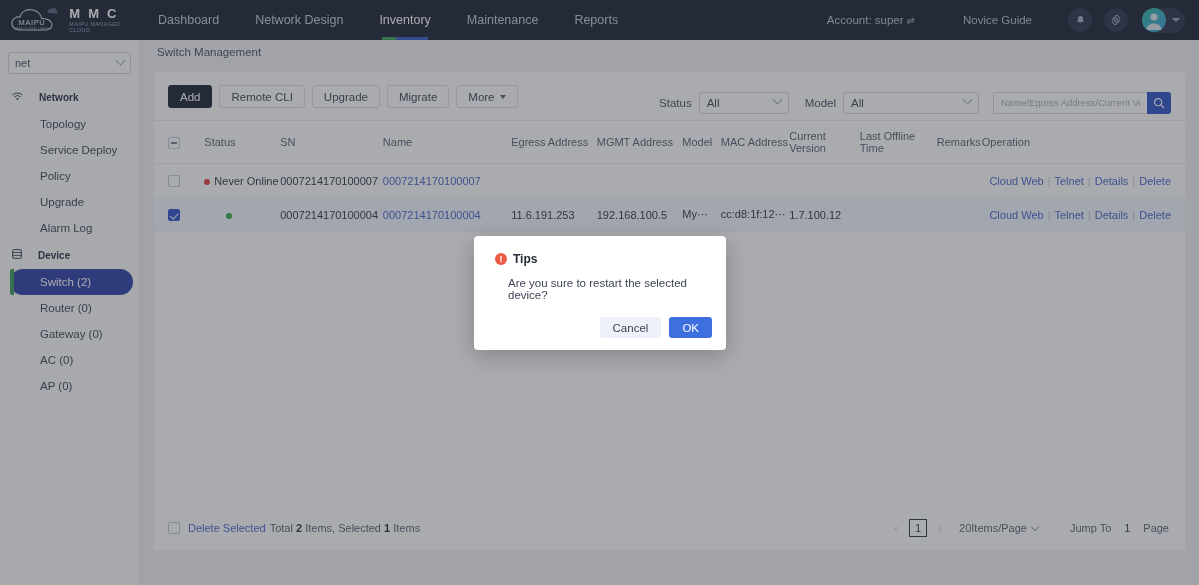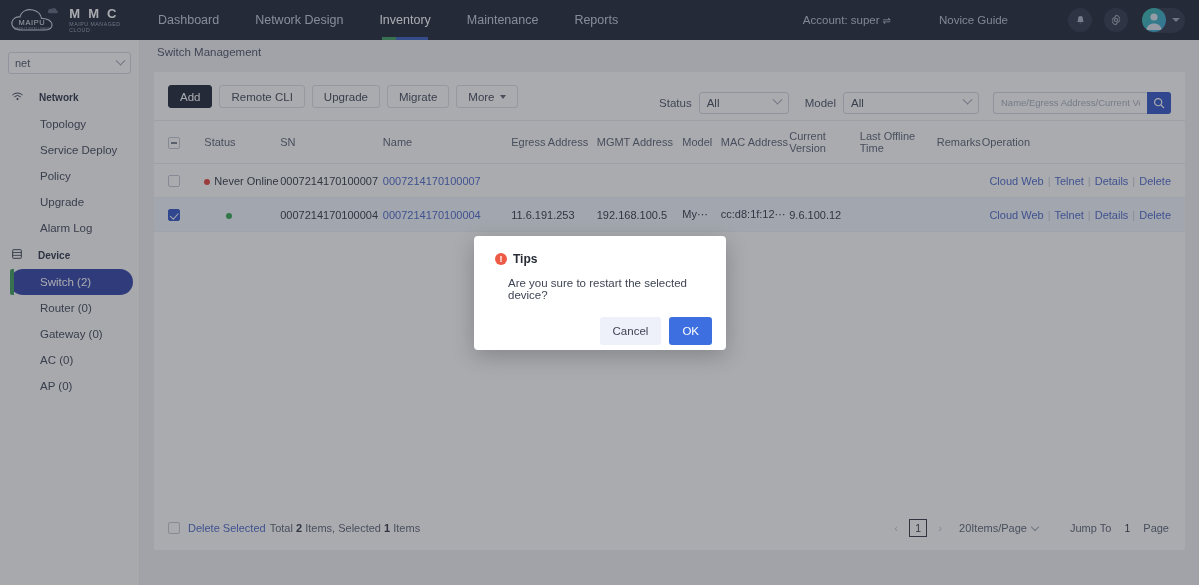--- a/index.html
+++ b/index.html
@@ -54,21 +54,21 @@
   }
   .underline .seg-green { width: 14px; background: #3d9b5a; }
   .underline .seg-blue { flex: 1; background: #3a5bbf; }
 
   .topright {
     margin-left: auto; display: flex; align-items: center;
     padding-right: 14px; gap: 2px;
   }
   .acct { color: #b9c0cf; font-size: 11.5px; margin-right: 46px; white-space: nowrap; cursor: pointer;}
   .acct .swap { font-size: 10px; margin-left: 3px; }
-  .novice { color: #b9c0cf; font-size: 11.5px; margin-right: 48px; cursor: pointer; white-space: nowrap;}
+  .novice { color: #b9c0cf; font-size: 11.5px; margin-right: 24px; cursor: pointer; white-space: nowrap;}
   .circ-btn {
     width: 24px; height: 24px; border-radius: 50%;
     background: #2b3245;
     display: flex; align-items: center; justify-content: center;
     margin-left: 10px; cursor: pointer;
   }
   .avatar-wrap {
     display: flex; align-items: center;
     background: #2b3245; border-radius: 13px;
     height: 25px; padding: 0 5px 0 0; margin-left: 12px; cursor: pointer;
@@ -292,21 +292,21 @@
   .modal-title { font-size: 12px; font-weight: bold; color: #262b36; }
   .modal-body {
     font-size: 11.5px; color: #3f4555;
     padding: 11px 0 0 34px;
   }
   .modal-actions {
     display: flex; justify-content: flex-end; align-items: center;
     padding: 16px 14px 0 0; gap: 8px;
   }
   .mbtn {
-    height: 28px; border-radius: 3px;
+    height: 21px; border-radius: 3px;
     font-size: 11.5px; padding: 0 13px;
     display: flex; align-items: center; justify-content: center;
     cursor: pointer;
   }
   .mbtn.cancel { background: #eef0fa; color: #3f4555; }
   .mbtn.ok { background: #3d6fe0; color: #ffffff; }
 </style>
 </head>
 <body>
 
@@ -515,21 +515,21 @@
             </td>
             <td style="padding-left:14px">
               <span class="dot green" style="margin-left:22px"></span><span class="status-txt"></span>
             </td>
             <td>0007214170100004</td>
             <td><span class="link">0007214170100004</span></td>
             <td>11.6.191.253</td>
             <td>192.168.100.5</td>
             <td>My⋯</td>
             <td>cc:d8:1f:12⋯</td>
-            <td>9.6.100.12</td>
+            <td>1.7.100.12</td>
             <td></td>
             <td></td>
             <td style="text-align:right;padding-right:14px">
               <span class="op-link">Cloud Web</span><span class="op-sep">|</span><span class="op-link">Telnet</span><span class="op-sep">|</span><span class="op-link">Details</span><span class="op-sep">|</span><span class="op-link">Delete</span>
             </td>
           </tr>
         </tbody>
       </table>
 
       <div class="tfoot">

